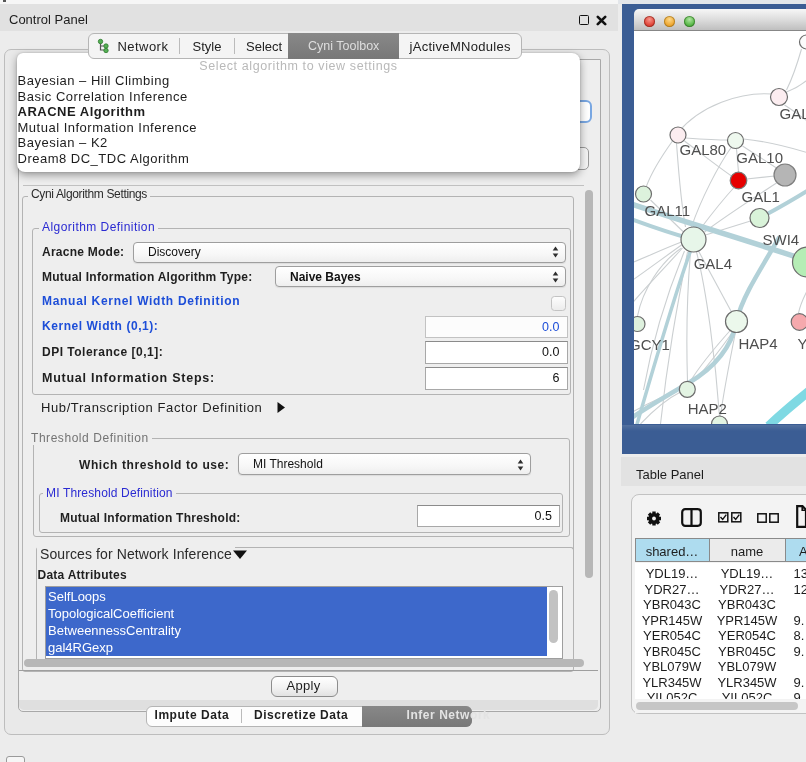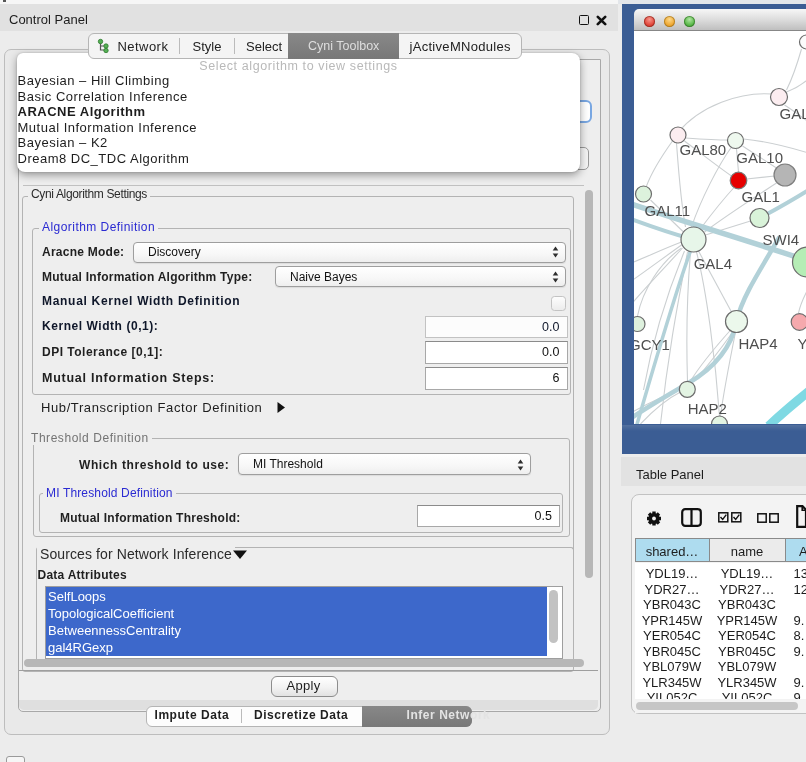--- a/index.html
+++ b/index.html
@@ -1,19 +1,19 @@
 <!DOCTYPE html>
 <html><head><meta charset="utf-8"><style>
 html,body{margin:0;padding:0;}
 body{width:806px;height:762px;overflow:hidden;position:relative;background:#ececec;
  font-family:"Liberation Sans",sans-serif;-webkit-font-smoothing:antialiased;}
 .abs{position:absolute;}
 .b12{font-weight:bold;font-size:12px;color:#1f1f1f;letter-spacing:0.25px;white-space:nowrap;}
 .r13{font-size:13px;color:#1d1d1d;white-space:nowrap;}
-.gray{color:#0f172a;}
+.gray{color:#1d4ed8;}
 .glab{font-size:12px;letter-spacing:0px;white-space:nowrap;background:#eeeeee;padding:0 3px;}
 .gbox{position:absolute;border:1px solid #b3b3b3;border-radius:3px;}
 .combo{position:absolute;border:1px solid #9e9e9e;border-radius:4px;
  background:linear-gradient(#ffffff,#f7f7f7 60%,#eeeeee);box-shadow:0 1px 1px rgba(0,0,0,0.08);}
 .combo .t{position:absolute;left:14px;top:2.5px;font-size:12px;color:#111;white-space:nowrap;}
 .spin{position:absolute;width:7px;top:0;}
 .fld{position:absolute;background:#ffffff;border:1px solid #a8a8a8;border-top-color:#8b8b8b;
  font-size:12.5px;color:#111;text-align:right;}
 .fld span{position:absolute;right:7px;top:3px;}
 .tabtxt{font-size:13px;color:#222;white-space:nowrap;}
@@ -68,21 +68,21 @@
 <div class="abs b12" style="left:42px;top:245px;">Aracne Mode:</div>
 <div class="combo" style="left:133px;top:241.5px;width:431px;height:19px;">
  <span class="t">Discovery</span>
  <svg class="spin" style="right:6px;top:3.5px;" width="6" height="12" viewBox="0 0 6 12">
   <path d="M3 0.5 L5.8 4.5 L0.2 4.5 Z" fill="#2e2e2e"></path>
       <path d="M3 11.5 L5.8 7.5 L0.2 7.5 Z" fill="#2e2e2e"></path>
     </svg>
 </div>
 
 <div class="abs b12" style="left:42px;top:270px;">Mutual Information Algorithm Type:</div>
-<div class="combo" style="left:275px;top:266px;width:289px;height:19px;">
+<div class="combo" style="left:275px;top:266px;width:289px;height:19px;font-weight:bold;">
  <span class="t">Naive Bayes</span>
  <svg class="spin" style="right:6px;top:3.5px;" width="6" height="12" viewBox="0 0 6 12">
   <path d="M3 0.5 L5.8 4.5 L0.2 4.5 Z" fill="#2e2e2e"></path>
       <path d="M3 11.5 L5.8 7.5 L0.2 7.5 Z" fill="#2e2e2e"></path>
     </svg>
 </div>
 
 <div class="abs b12 gray" style="left:42px;top:294px;letter-spacing:0.7px;">Manual Kernel Width Definition</div>
 <div class="abs" style="left:551px;top:296px;width:13px;height:13px;border:1.5px solid #c3c3c3;border-radius:3.5px;background:linear-gradient(#fdfdfd,#ececec);"></div>
 

